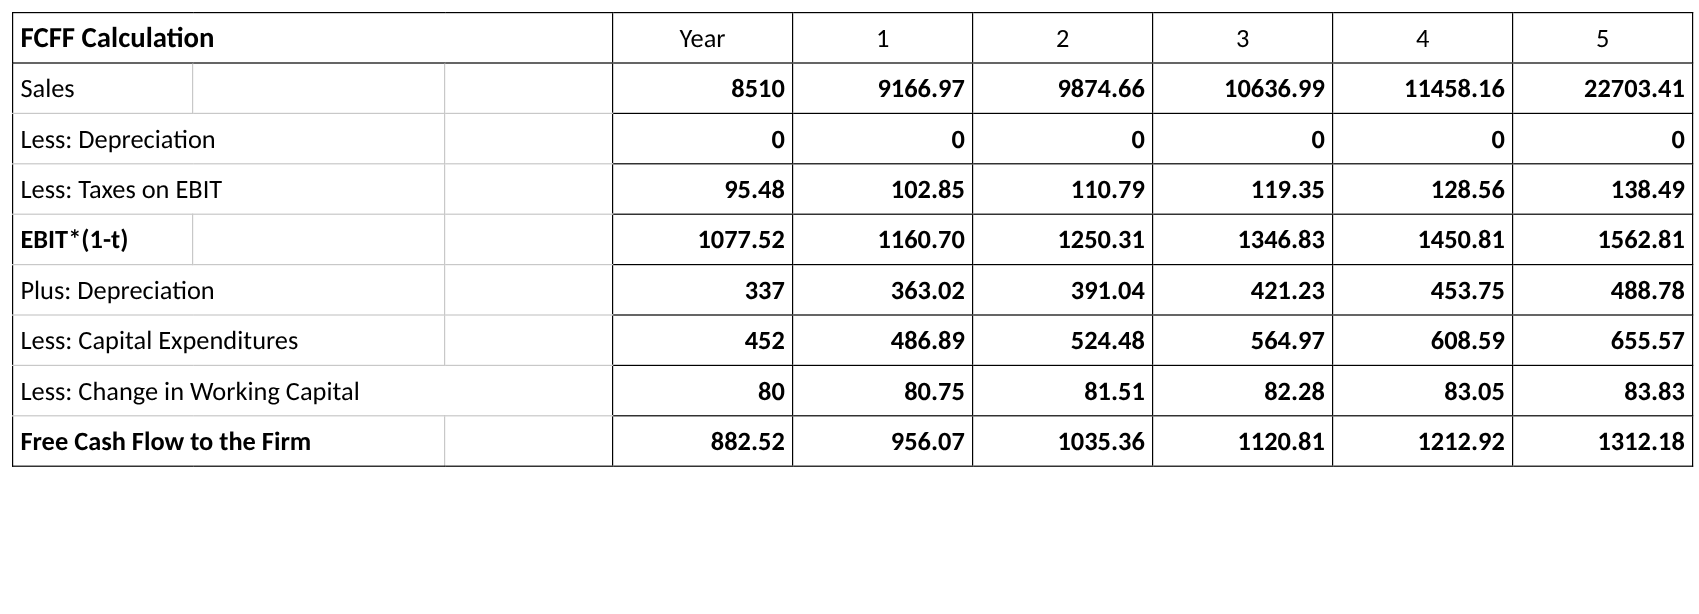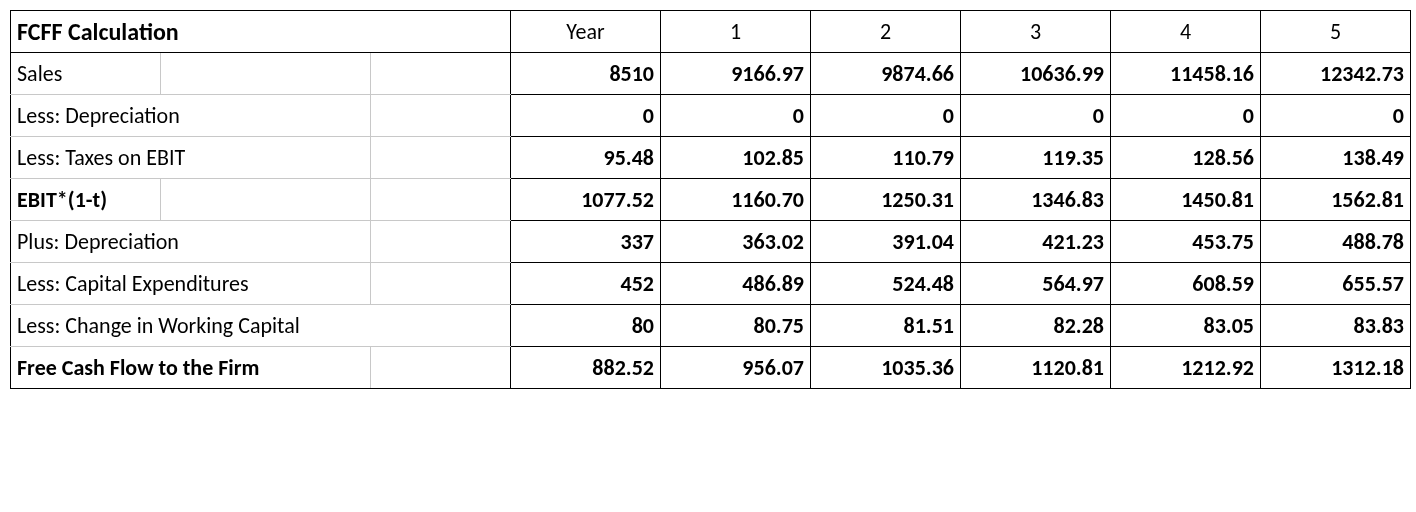--- a/index.html
+++ b/index.html
@@ -130,21 +130,21 @@
       <tbody id="rows-mount">
         <tr>
           <td class="label span1" colspan="1">Sales</td>
           <td class="label-gap2"></td>
           <td class="label-gap3"></td>
           <td class="num">8510</td>
           <td class="num">9166.97</td>
           <td class="num">9874.66</td>
           <td class="num">10636.99</td>
           <td class="num">11458.16</td>
-          <td class="num last">12342.73</td>
+          <td class="num last">22703.41</td>
         </tr>
         <tr>
           <td class="label span2" colspan="2">Less: Depreciation</td>
           <td class="label-gap3"></td>
           <td class="num">0</td>
           <td class="num">0</td>
           <td class="num">0</td>
           <td class="num">0</td>
           <td class="num">0</td>
           <td class="num last">0</td>

